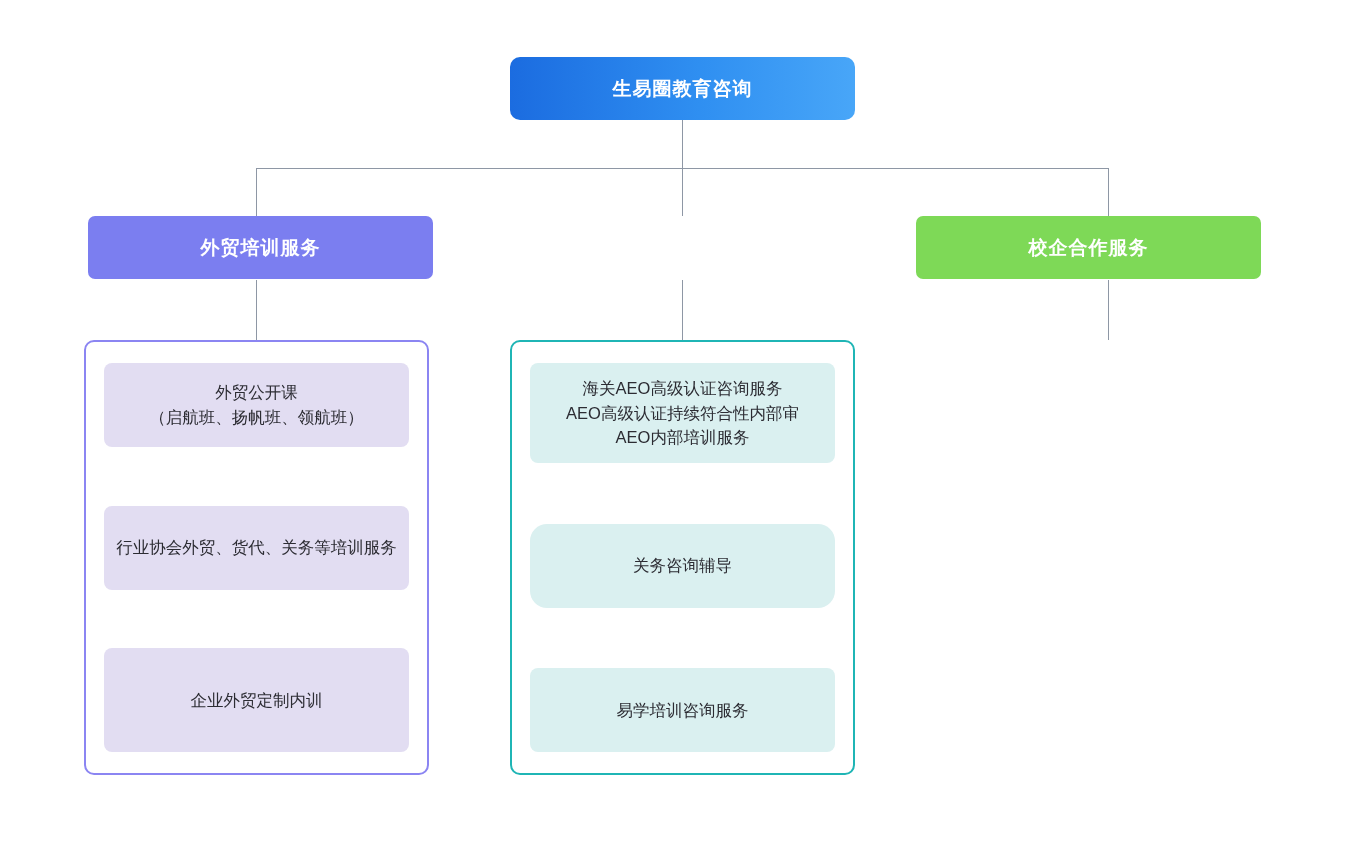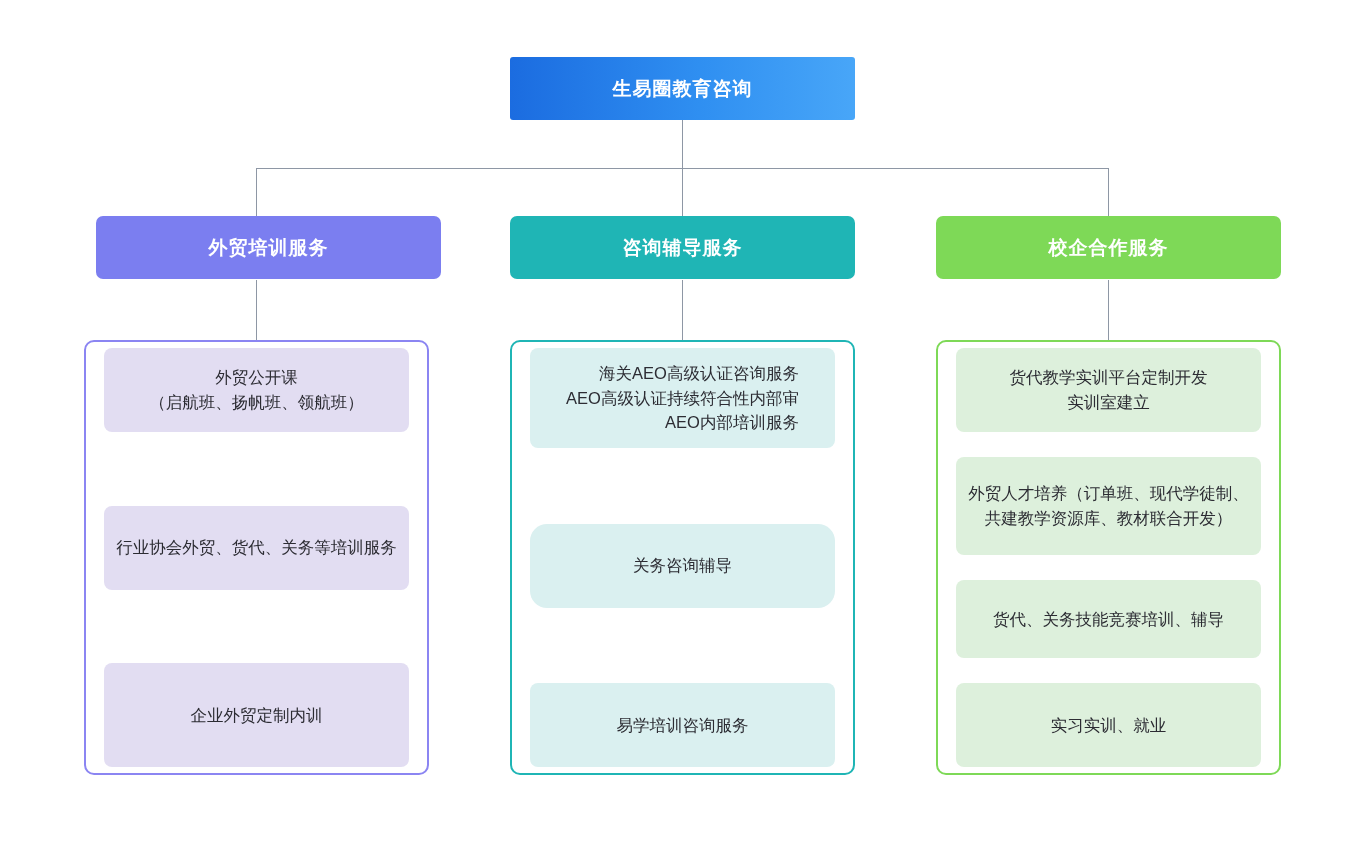--- a/index.html
+++ b/index.html
@@ -20,21 +20,21 @@
     height: 844px;
   }
 
   
   .root-node {
     position: absolute;
     left: 510px;
     top: 57px;
     width: 345px;
     height: 63px;
-    border-radius: 3px;
+    border-radius: 10px;
     background: linear-gradient(90deg, #1b6ce0 0%, #2f8ff1 55%, #48a6f8 100%);
     color: #ffffff;
     font-size: 19px;
     font-weight: bold;
     letter-spacing: 1px;
     display: flex;
     align-items: center;
     justify-content: center;
   }
 
@@ -67,34 +67,34 @@
     height: 63px;
     border-radius: 7px;
     color: #ffffff;
     font-size: 19px;
     font-weight: bold;
     letter-spacing: 1px;
     display: flex;
     align-items: center;
     justify-content: center;
   }
-  .col-header.c1 { left: 96px;  background: #7b7ef0; }
+  .col-header.c1 { left: 88px;  background: #7b7ef0; }
   .col-header.c2 { left: 510px; background: #1fb5b5; }
-  .col-header.c3 { left: 936px; background: #7ed957; }
+  .col-header.c3 { left: 916px; background: #7ed957; }
 
   
   .panel {
     position: absolute;
     top: 340px;
     width: 345px;
     height: 435px;
     box-sizing: border-box;
     border-radius: 10px;
     border: 2px solid transparent;
-    padding: 6px 18px;
+    padding: 21px 18px;
     display: flex;
     flex-direction: column;
     justify-content: space-between;
     background: #ffffff;
   }
   .panel.c1 { left: 84px;  border-color: #8b85f2; }
   .panel.c2 { left: 510px; border-color: #1fb5b5; }
   .panel.c3 { left: 936px; border-color: #7ed957; }
 
   
@@ -105,21 +105,21 @@
     font-size: 16.5px;
     line-height: 1.5;
     text-align: center;
     display: flex;
     align-items: center;
     justify-content: center;
     padding: 8px 10px;
     white-space: pre-line;
   }
   .panel.c1 .card { background: #e2ddf2; }
-  .panel.c2 .card { background: #daf0f0; text-align: right; }
+  .panel.c2 .card { background: #daf0f0; }
   .panel.c3 .card { background: #ddf0dc; }
 
   
   .panel.c1 .card:nth-child(1) { height: 84px; }
   .panel.c1 .card:nth-child(2) { height: 84px; }
   .panel.c1 .card:nth-child(3) { height: 104px; }
   .panel.c1 .card:nth-child(4) { height: 84px; }
 
   .panel.c2 .card:nth-child(1) { height: 100px; }
   .panel.c2 .card:nth-child(2) { height: 84px; border-radius: 17px; }
@@ -141,39 +141,31 @@
   <div class="conn conn-v stem-root"></div>
   <div class="conn conn-h bus"></div>
   <div class="conn conn-v drop-1"></div>
   <div class="conn conn-v drop-2"></div>
   <div class="conn conn-v drop-3"></div>
   <div class="conn conn-v stem-col-1"></div>
   <div class="conn conn-v stem-col-2"></div>
   <div class="conn conn-v stem-col-3"></div>
 
   <div class="col-header c1">外贸培训服务</div>
-  <div class="col-header c2">咨询辅导服务</div>
   <div class="col-header c3">校企合作服务</div>
 
   <div class="panel c1">
     <div class="card">外贸公开课
 （启航班、扬帆班、领航班）</div>
     <div class="card">行业协会外贸、货代、关务等培训服务</div>
     <div class="card">企业外贸定制内训</div>
   </div>
 
   <div class="panel c2">
     <div class="card">海关AEO高级认证咨询服务
 AEO高级认证持续符合性内部审
 AEO内部培训服务</div>
     <div class="card">关务咨询辅导</div>
     <div class="card">易学培训咨询服务</div>
   </div>
 
-  <div class="panel c3">
-    <div class="card">货代教学实训平台定制开发
-实训室建立</div>
-    <div class="card">外贸人才培养（订单班、现代学徒制、共建教学资源库、教材联合开发）</div>
-    <div class="card">货代、关务技能竞赛培训、辅导</div>
-    <div class="card">实习实训、就业</div>
-  </div>
 
 </div>
 
 </body></html>

